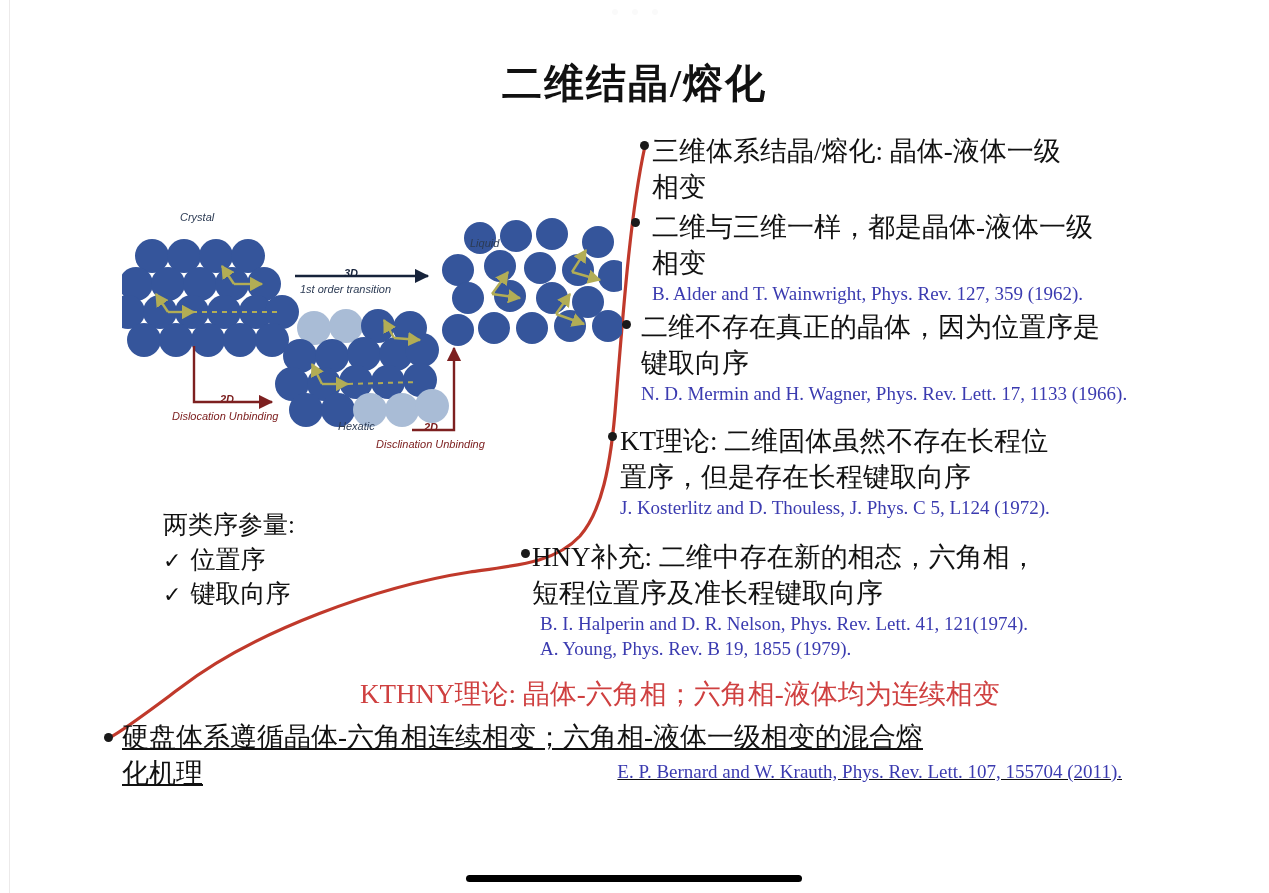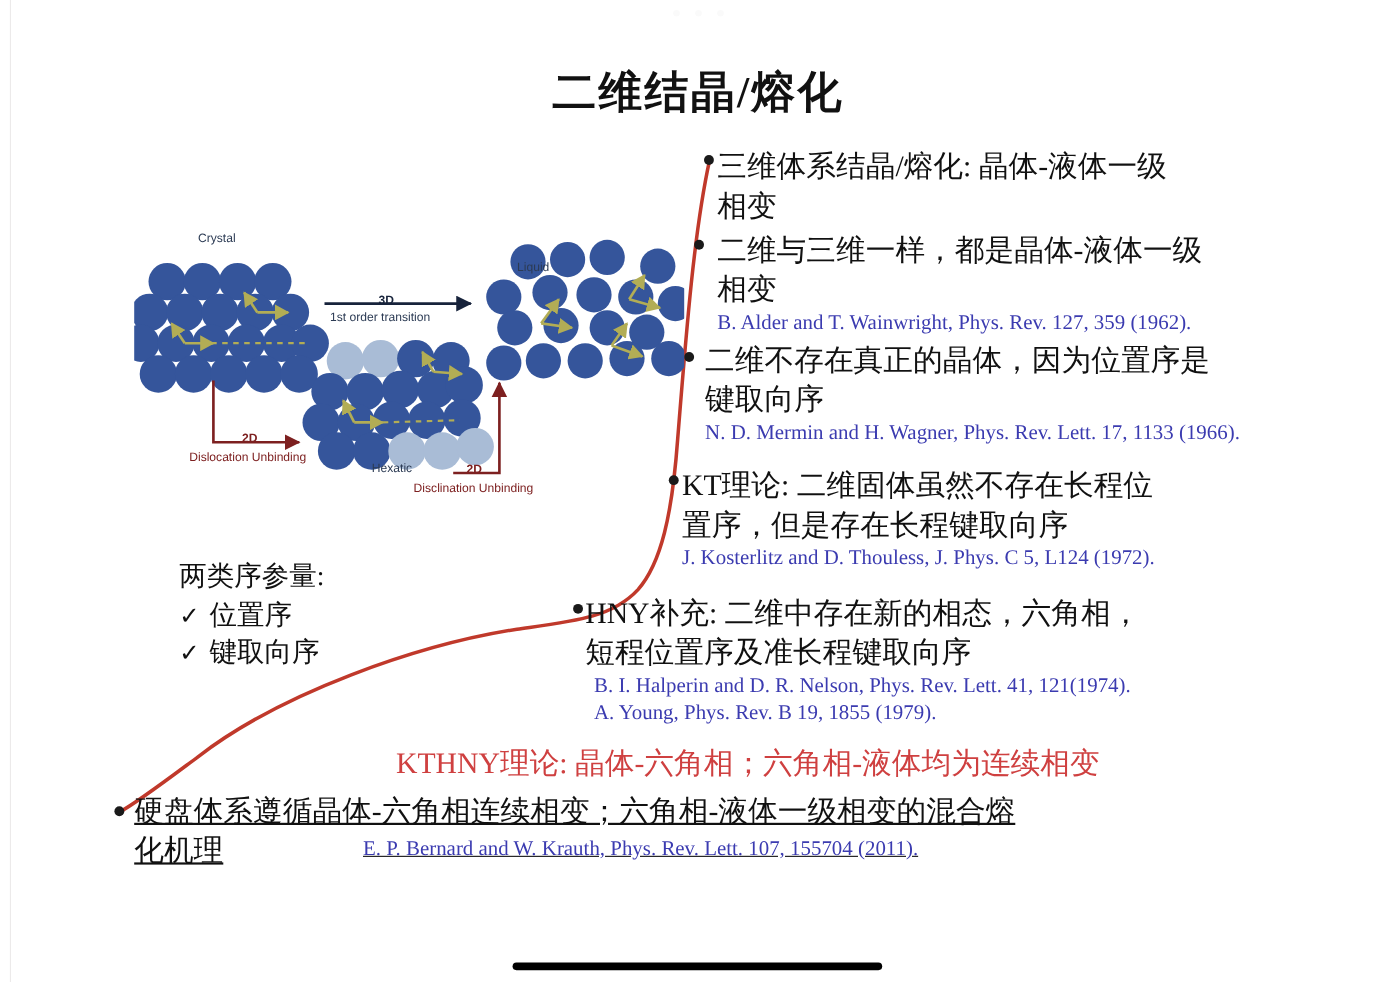--- a/index.html
+++ b/index.html
@@ -78,21 +78,21 @@
     position: absolute;
     left: 0; top: 0;
     width: 1269px; height: 893px;
     pointer-events: none;
   }
 
   
   #figure {
     position: absolute;
     left: 122px; top: 198px;
-    width: 500px; height: 250px;
+    width: 500px; height: 250px; font-style: italic;
   }
   #figure svg { display: block; }
   .fig-label {
     position: absolute;
     font-family: "Liberation Sans", "DejaVu Sans", sans-serif;
     font-size: 11px;
     color: #2c3b54;
     white-space: nowrap;
   }
   .fig-label.arrow-lbl-3d {
@@ -135,21 +135,21 @@
 
   
   #b1 { left: 652px; top: 134px; }
   #b2 { left: 652px; top: 210px; }
   #b3 { left: 641px; top: 310px; }
   #b4 { left: 620px; top: 424px; }
   #b5 { left: 532px; top: 540px; }
   #b6 { left: 122px; top: 720px; width: 1000px; text-decoration: underline; }
 
   #b6 .bullet-text { white-space: normal; max-width: 930px; }
-  #b6 .cite { margin-left: 208px; margin-top: -32px; display: block; }
+  #b6 .cite { margin-left: 208px; margin-top: -32px; display: block; text-align: right; }
 
   
   .bullet-dot {
     position: absolute;
     width: 9px; height: 9px;
     border-radius: 50%;
     background: #1a1a1a;
   }
 
   

